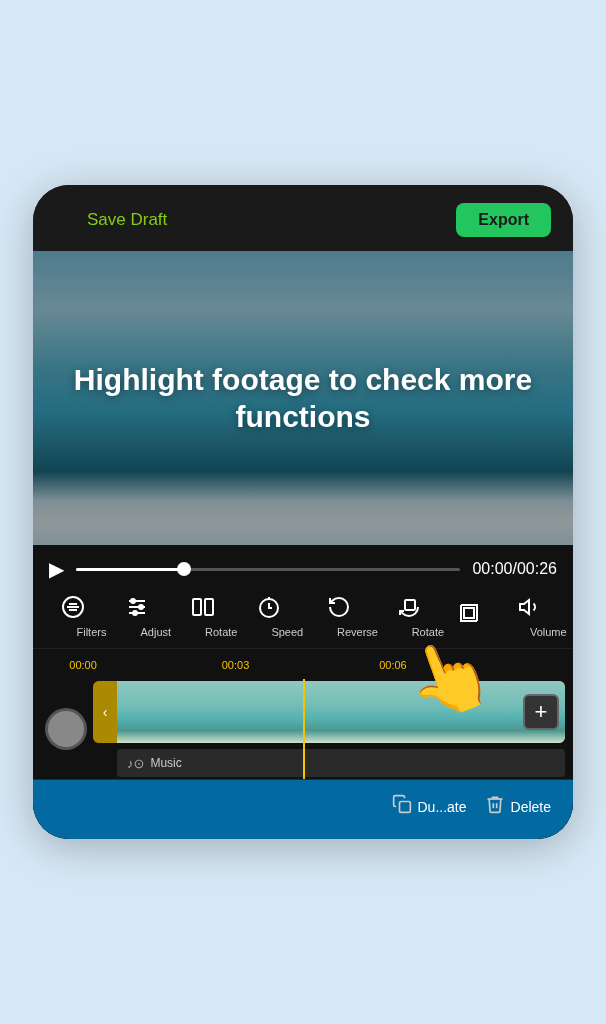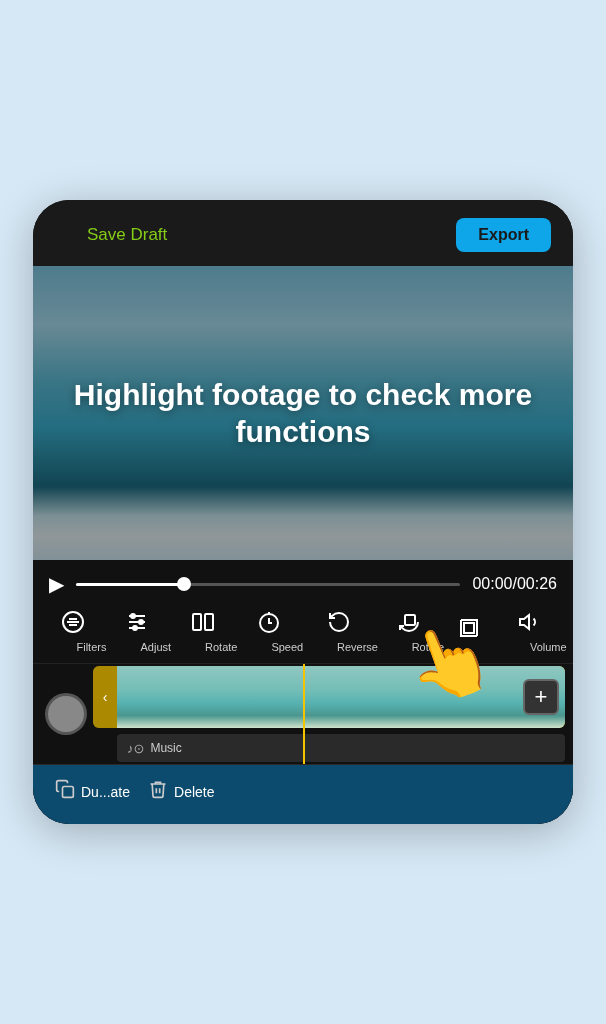--- a/index.html
+++ b/index.html
@@ -37,21 +37,21 @@
     .save-draft-btn {
       color: #84cc16;
       font-size: 17px;
       font-weight: 500;
       background: none;
       border: none;
       cursor: pointer;
       margin-left: 32px;
     }
     .export-btn {
-      background: #0ea5e9;
+      background: #22c55e;
       color: #1a1a1a;
       font-size: 16px;
       font-weight: 700;
       border: none;
       border-radius: 8px;
       padding: 8px 22px;
       cursor: pointer;
     }
     
     .video-preview {
@@ -277,23 +277,23 @@
       position: absolute;
       top: 0;
       bottom: 0;
       left: 50%;
       width: 2px;
       background: #f5c400;
       z-index: 10;
     }
     
     .bottom-bar {
-      background: #0c4a6e;
-      display: flex;
-      justify-content: flex-start;
+      background: #0369a1;
+      display: flex;
+      justify-content: flex-end;
       align-items: center;
       padding: 14px 22px 20px;
       gap: 18px;
       border-top: 1px solid #2a2a2a;
     }
     .bottom-action-btn {
       display: flex;
       align-items: center;
       gap: 6px;
       color: #fff;
@@ -439,20 +439,27 @@
                 <polygon points="11,5 6,9 2,9 2,15 6,15 11,19"></polygon>
                 <path d="M15.54 8.46a5 5 0 0 1 0 7.07"></path>
               </svg>
             </span>
             <span class="tool-label">Volume</span>
           </div>
         </div>
 
         <div class="timeline-wrapper">
 
+          <div class="timeline-ruler">
+            <div class="ruler-times">
+              <span class="ruler-time" style="left:4%;">00:00</span>
+              <span class="ruler-time" style="left:34%;">00:03</span>
+              <span class="ruler-time" style="left:65%;">00:06</span>
+            </div>
+          </div>
 
           <div class="timeline-track-row">
 
             <div class="timeline-playhead">
               <div class="timeline-playhead-inner"></div>
             </div>
 
             <div class="timeline-tracks">
 
               <div class="video-track">

